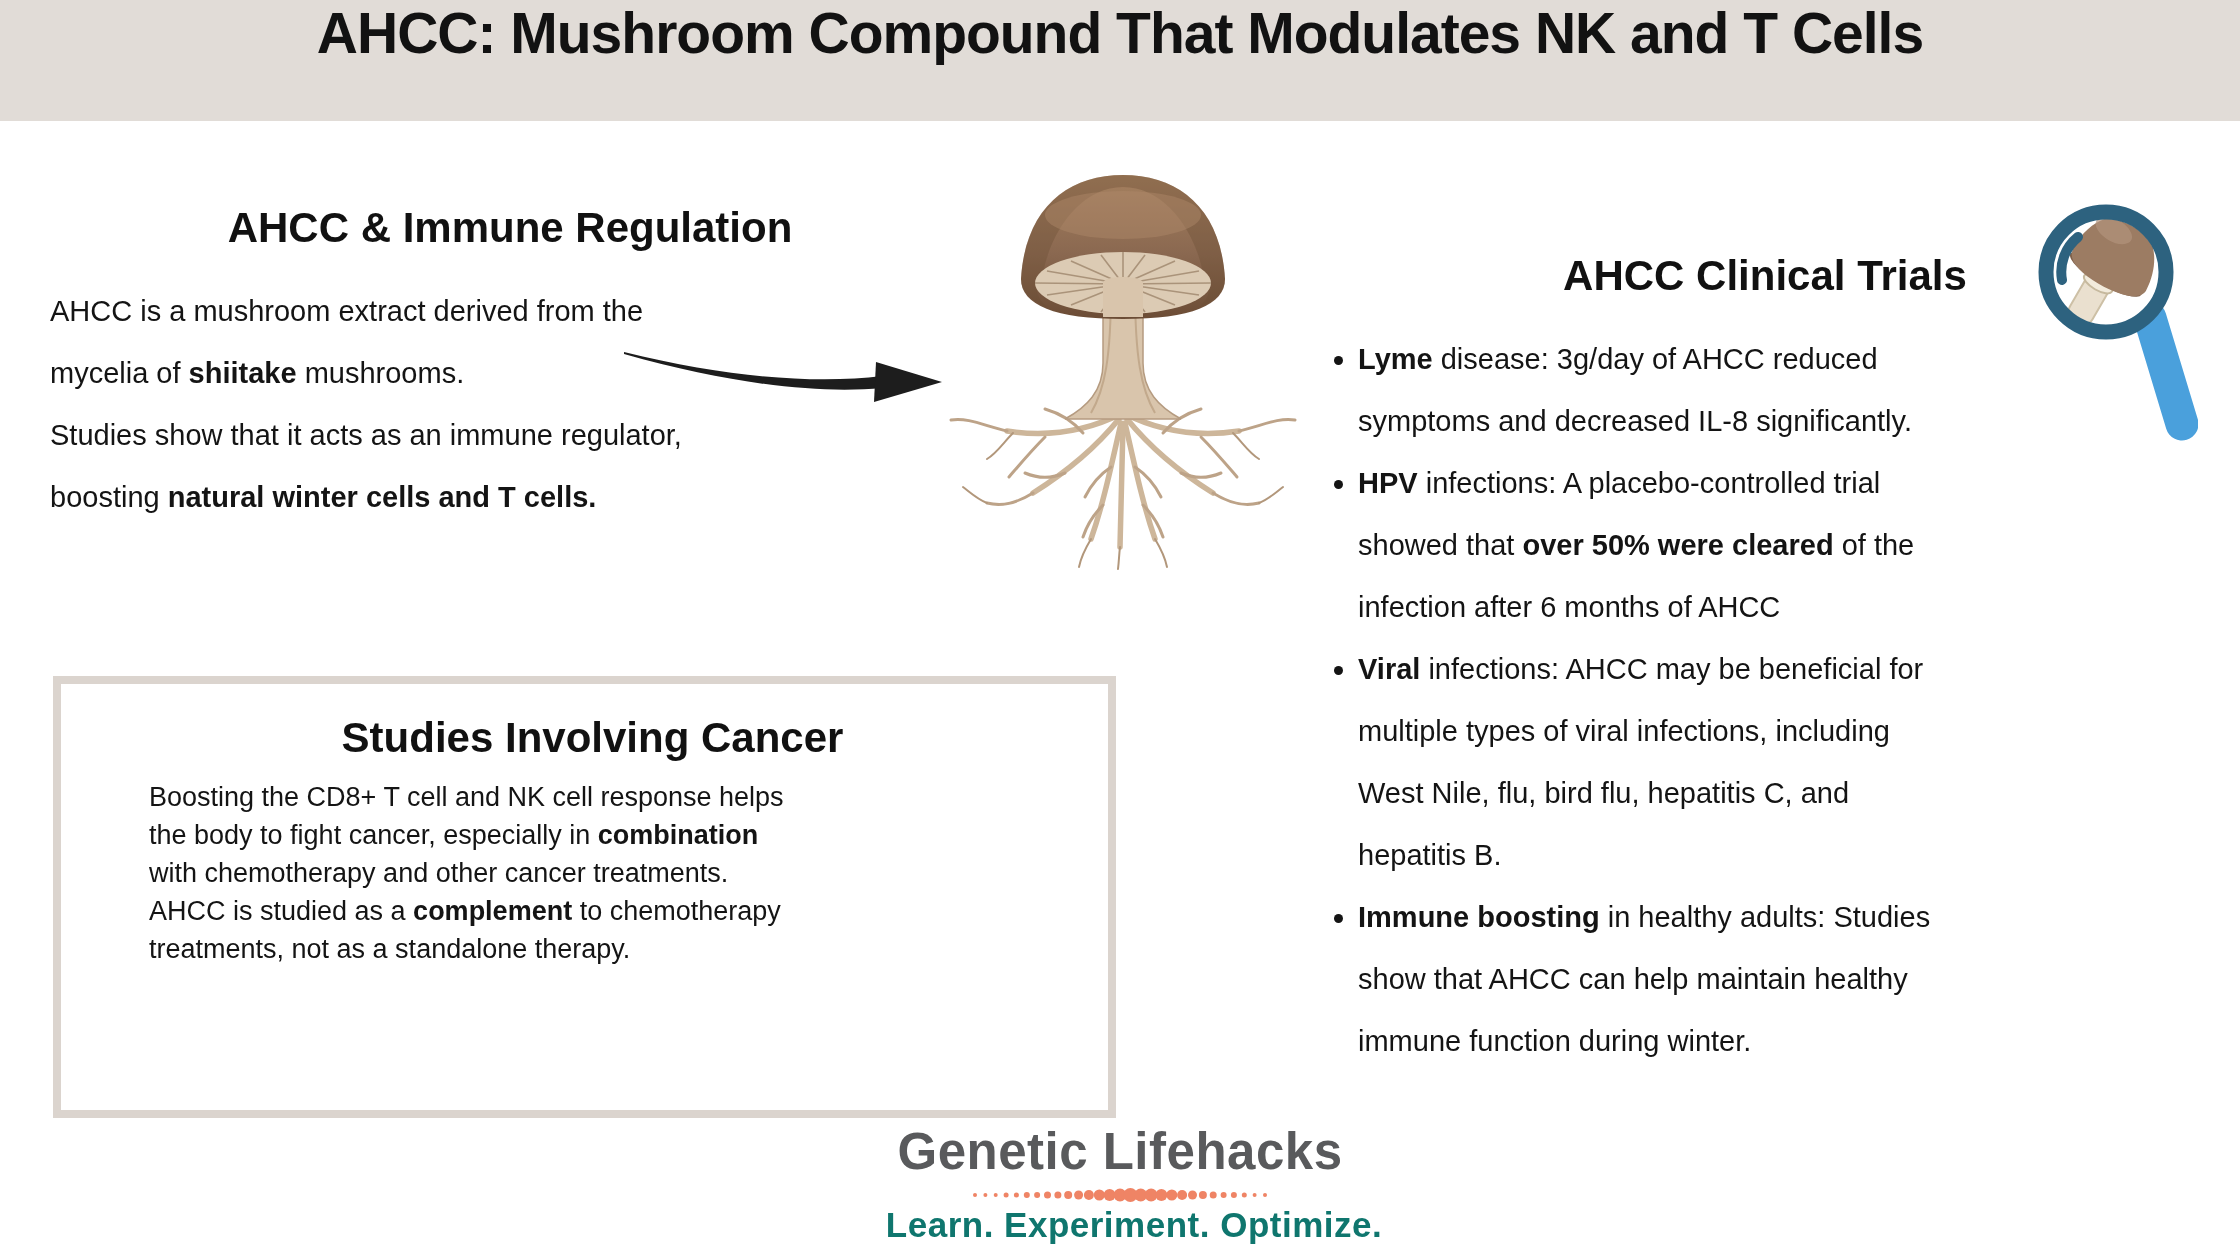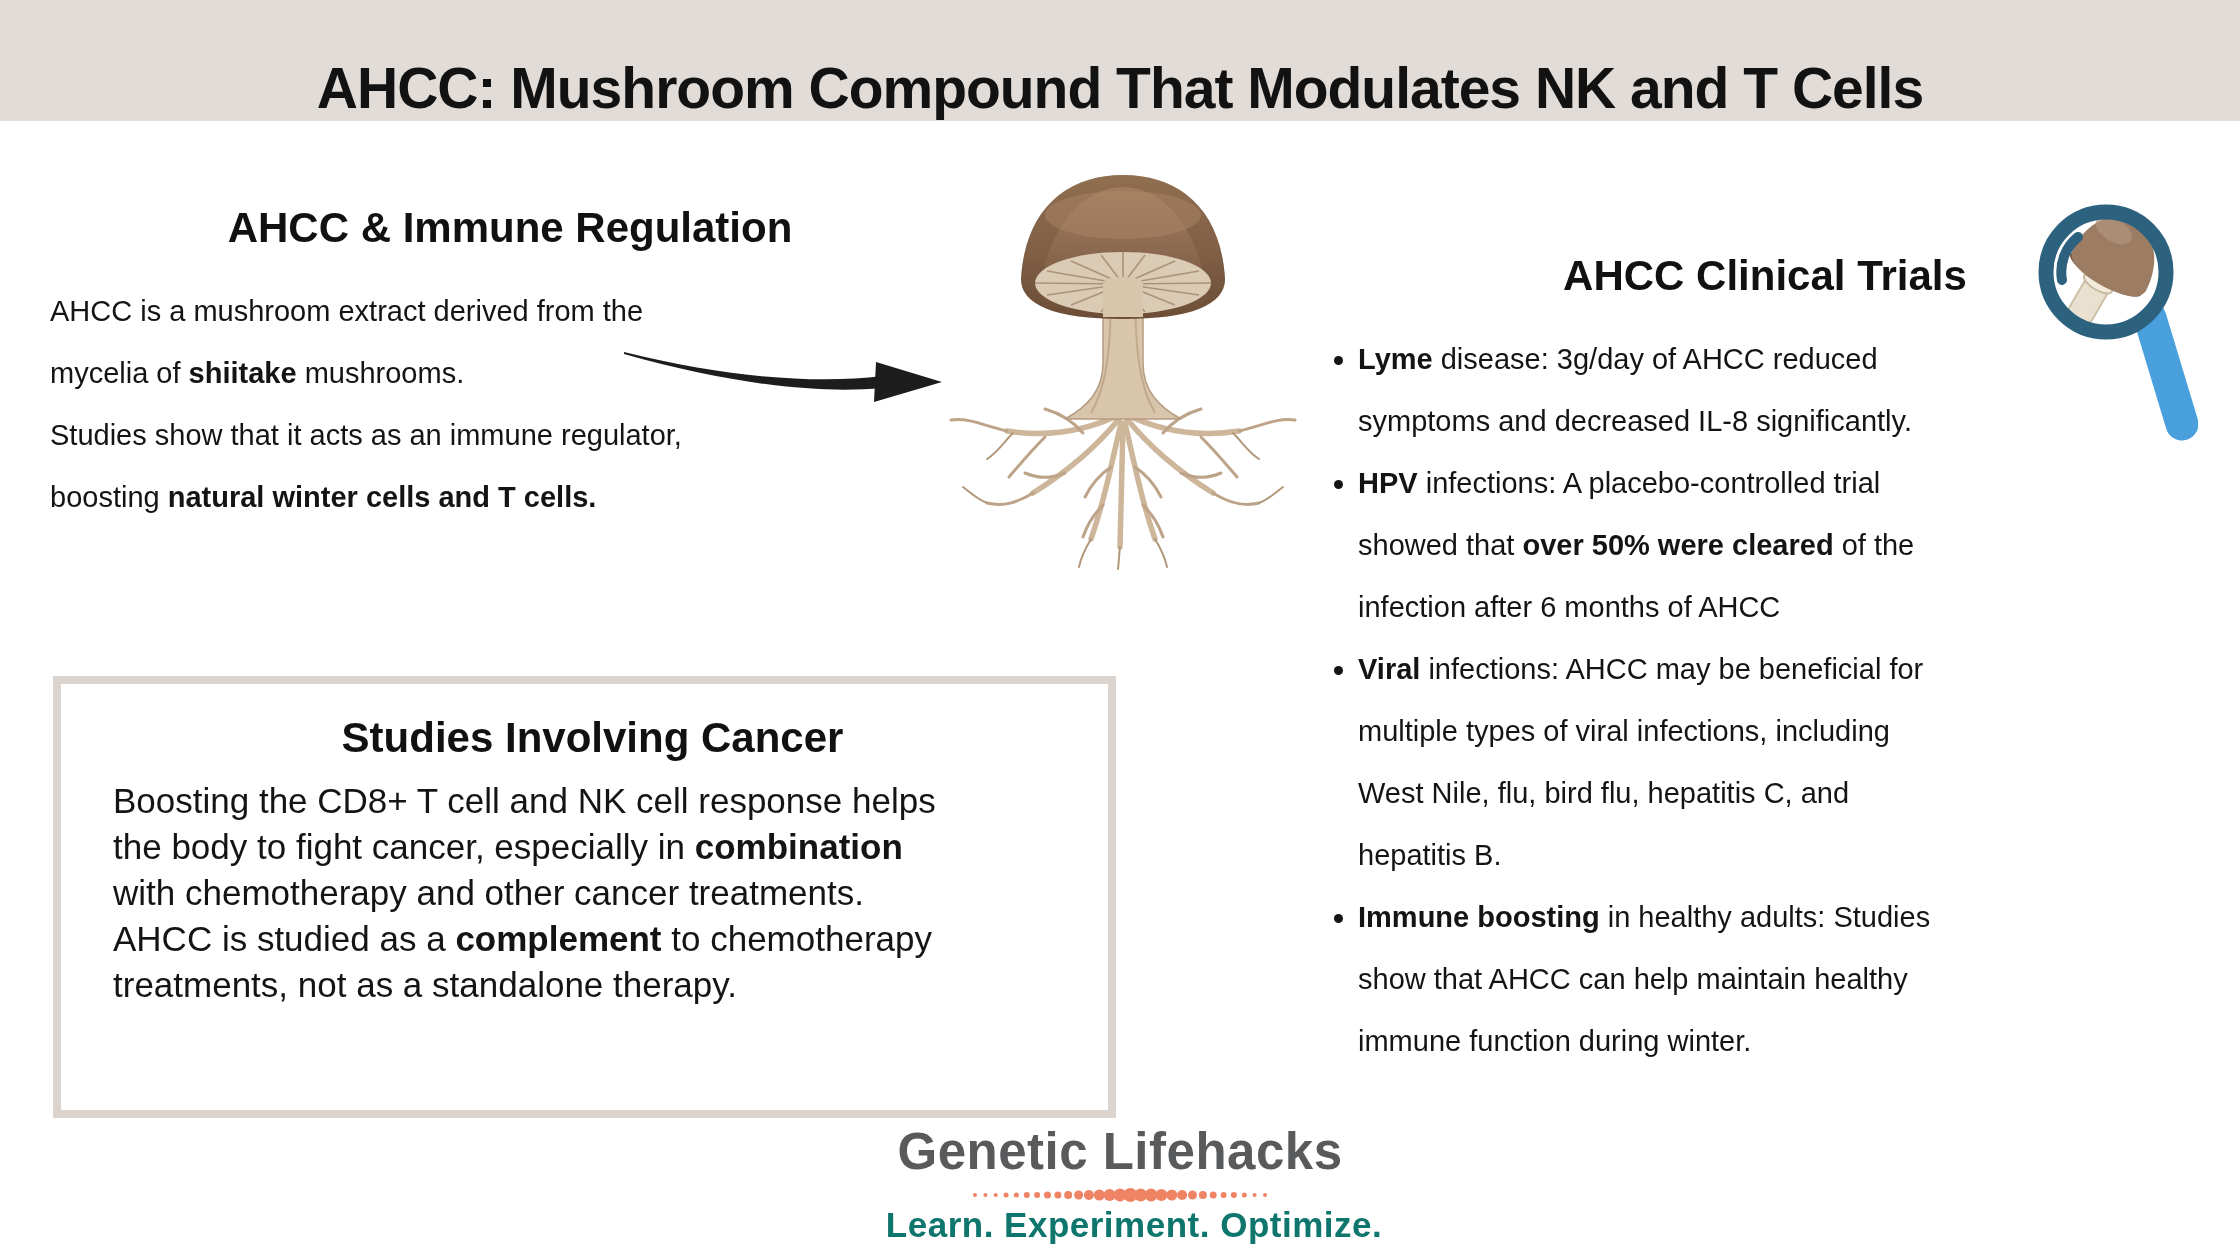--- a/index.html
+++ b/index.html
@@ -1,21 +1,21 @@
 <!DOCTYPE html>
 <html><head>
 <meta charset="utf-8">
 <style>
   html,body{margin:0;padding:0;background:#ffffff;}
   body{font-family:"Liberation Sans",sans-serif;color:#141414;}
   .page{position:relative;width:2240px;height:1260px;background:#ffffff;overflow:hidden;}
 
   
   .header{position:absolute;left:0;top:0;width:2240px;height:121px;background:#e1dcd7;
-          display:flex;align-items:flex-end;justify-content:center;}
+          display:flex;align-items:flex-start;justify-content:center;}
   .header h1{margin:0;font-size:57px;font-weight:800;letter-spacing:-1px;color:#121212;}
 
   h2.section-heading{margin:0;font-size:42px;font-weight:800;text-align:center;color:#111;}
 
   .rich{white-space:pre-line;}
   .b{font-weight:700;}
 
   
   .immune{position:absolute;left:50px;top:204px;width:920px;}
   .immune .body{margin-top:28px;font-size:29px;line-height:62px;}
@@ -23,21 +23,21 @@
   
   .clinical{position:absolute;left:1300px;top:252px;width:930px;}
   .clinical ul{margin:28px 0 0 0;padding-left:58px;list-style:disc;
                font-size:29px;line-height:62px;}
   .clinical li{margin:0;padding:0;}
 
   
   .cancer-box{position:absolute;left:53px;top:676px;width:1063px;height:442px;
               border:8px solid #dbd4ce;background:#ffffff;box-sizing:border-box;padding-left:16px;}
   .cancer-box h2{margin-top:30px;}
-  .cancer-box .body{margin:16px 52px 0 36px;font-size:35px;line-height:46px;}
+  .cancer-box .body{margin:16px 52px 0 72px;font-size:27px;line-height:38px;}
 
   
   .mushroom-illo{position:absolute;left:945px;top:166px;}
   .arrow-swoosh{position:absolute;left:618px;top:338px;}
   .magnifier{position:absolute;left:2026px;top:192px;}
 
   
   .logo{position:absolute;left:0;top:1122px;width:2240px;text-align:center;}
   .logo-name{font-size:51px;font-weight:800;color:#595a5c;letter-spacing:0.5px;}
   .logo-dots{display:block;margin:6px auto 2px auto;}

